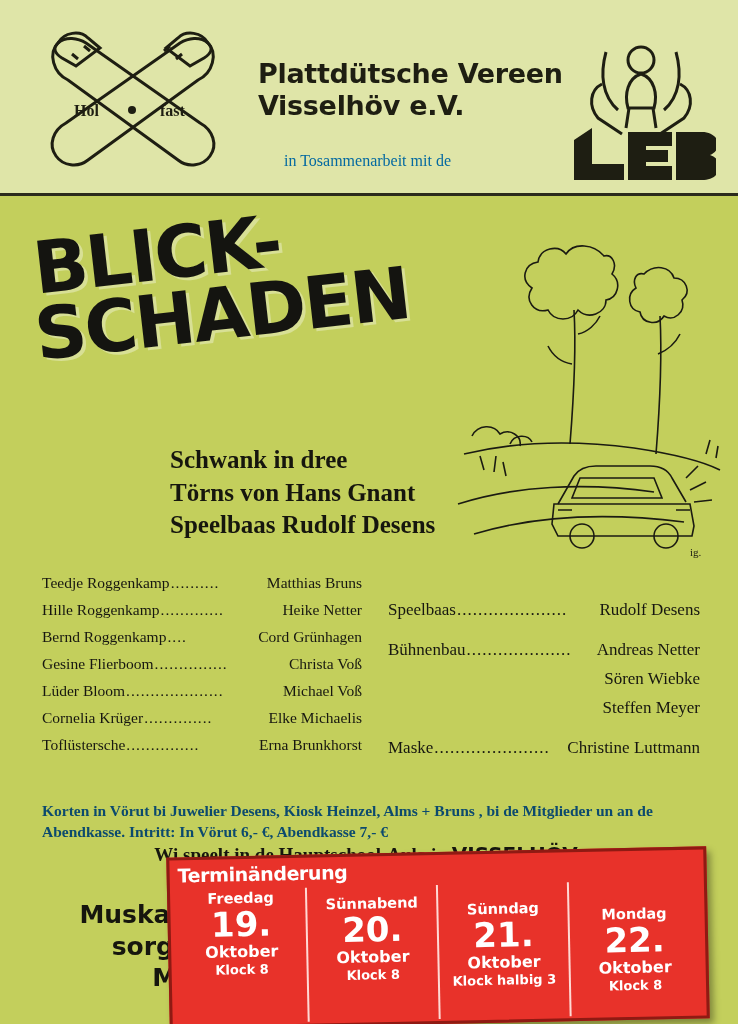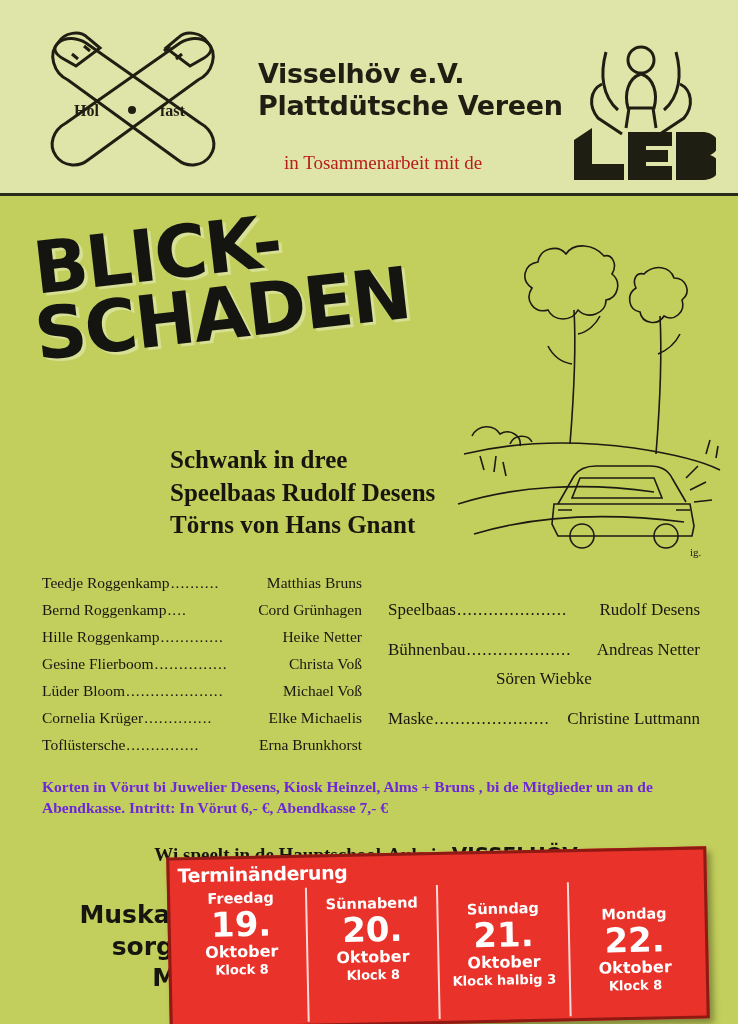--- a/index.html
+++ b/index.html
@@ -39,22 +39,22 @@
     font-weight: bold;
     font-size: 27px;
     line-height: 1.18;
     color: #1e1e12;
     letter-spacing: -0.3px;
   }
   .club-sub {
     position: absolute;
     left: 284px; top: 152px;
     font-family: "Liberation Serif", serif;
-    font-size: 19px;
-    color: #b91c1c;
+    font-size: 16px;
+    color: #0369a1;
   }
   .leb-logo {
     position: absolute;
     right: 22px; top: 22px;
     width: 150px; height: 160px;
   }
 
   
   .body-area {
     position: absolute;
@@ -127,34 +127,34 @@
   }
   .crew {
     position: absolute;
     left: 388px; top: 404px;
     width: 312px;
     font-family: "Liberation Serif", serif;
     font-size: 17px;
     color: #171710;
   }
   .crew .row.plain {
-    justify-content: center;
+    justify-content: flex-end;
   }
   .crew .gap { height: 11px; }
 
   
   .info {
     position: absolute;
-    left: 42px; top: 580px;
+    left: 42px; top: 604px;
     width: 648px;
     font-family: "Liberation Serif", serif;
     font-weight: bold;
     font-size: 15.5px;
     line-height: 1.38;
-    color: #6d28d9;
+    color: #0c4a6e;
   }
   .venue {
     position: absolute;
     left: 42px; top: 646px;
     width: 648px;
     text-align: center;
     font-family: "Liberation Serif", serif;
     font-weight: bold;
     font-size: 19px;
     color: #16160e;
@@ -258,22 +258,22 @@
           <path d="M180 25 C174 14 158 12 150 20 L138 30 L162 48 L176 40 C184 35 185 30 180 25 Z"></path>
           <path d="M44 36 l6 5 M56 28 l6 5 M154 36 l-6 5 M142 28 l-6 5"></path>
         </g>
         <text x="46" y="98" font-family="Liberation Serif, serif" font-size="16" font-weight="bold" fill="#1e1e12">Hol</text>
         <text x="132" y="98" font-family="Liberation Serif, serif" font-size="16" font-weight="bold" fill="#1e1e12">fast</text>
         <circle cx="104" cy="92" r="4" fill="#1e1e12"></circle>
       </svg>
     </div>
 
     <div class="club-title">
+      <div>Plattdütsche Vereen</div>
       <div>Visselhöv e.V.</div>
-      <div>Plattdütsche Vereen</div>
     </div>
 
     <div class="club-sub">in Tosammenarbeit mit de</div>
 
     <div class="leb-logo">
       <svg width="150" height="160" viewBox="0 0 150 160">
         <g fill="none" stroke="#1e1e12" stroke-width="3">
 
           <path d="M40 30 C34 52 36 74 52 88"></path>
           <path d="M110 30 C116 52 114 74 98 88"></path>
@@ -333,41 +333,41 @@
 
     <div class="title-wrap">
       <div class="bigtitle">
         <span class="l1">BLICK-</span>
         <span class="l2">SCHADEN</span>
       </div>
     </div>
 
     <div class="subtitle">
       <div>Schwank in dree</div>
+      <div>Törns von Hans Gnant</div>
       <div>Speelbaas Rudolf Desens</div>
-      <div>Törns von Hans Gnant</div>
     </div>
 
     <div class="cast">
       <div class="row">
         <span class="role">Teedje Roggenkamp</span>
         <span class="dots">..........</span>
         <span class="actor">Matthias Bruns</span>
       </div>
       <div class="row">
+        <span class="role">Hille Roggenkamp</span>
+        <span class="dots">.............</span>
+        <span class="actor">Heike Netter</span>
+      </div>
+      <div class="row">
         <span class="role">Bernd Roggenkamp</span>
         <span class="dots">....</span>
         <span class="actor">Cord Grünhagen</span>
       </div>
       <div class="row">
-        <span class="role">Hille Roggenkamp</span>
-        <span class="dots">.............</span>
-        <span class="actor">Heike Netter</span>
-      </div>
-      <div class="row">
         <span class="role">Gesine Flierboom</span>
         <span class="dots">...............</span>
         <span class="actor">Christa Voß</span>
       </div>
       <div class="row">
         <span class="role">Lüder Bloom</span>
         <span class="dots">....................</span>
         <span class="actor">Michael Voß</span>
       </div>
       <div class="row">
@@ -389,20 +389,23 @@
         <span class="name">Rudolf Desens</span>
       </div>
       <div class="gap"></div>
       <div class="row">
         <span class="role">Bühnenbau</span>
         <span class="dots">....................</span>
         <span class="name">Andreas Netter</span>
       </div>
       <div class="row plain">
         <span class="name">Sören Wiebke</span>
+      </div>
+      <div class="row plain">
+        <span class="name">Steffen Meyer</span>
       </div>
       <div class="gap"></div>
       <div class="row">
         <span class="role">Maske</span>
         <span class="dots">......................</span>
         <span class="name">Christine Luttmann</span>
       </div>
     </div>
 
     <div class="info">Korten in Vörut bi Juwelier Desens, Kiosk Heinzel, Alms + Bruns , bi de Mitglieder un an de Abendkasse. Intritt: In Vörut 6,- €, Abendkasse 7,- €</div>

